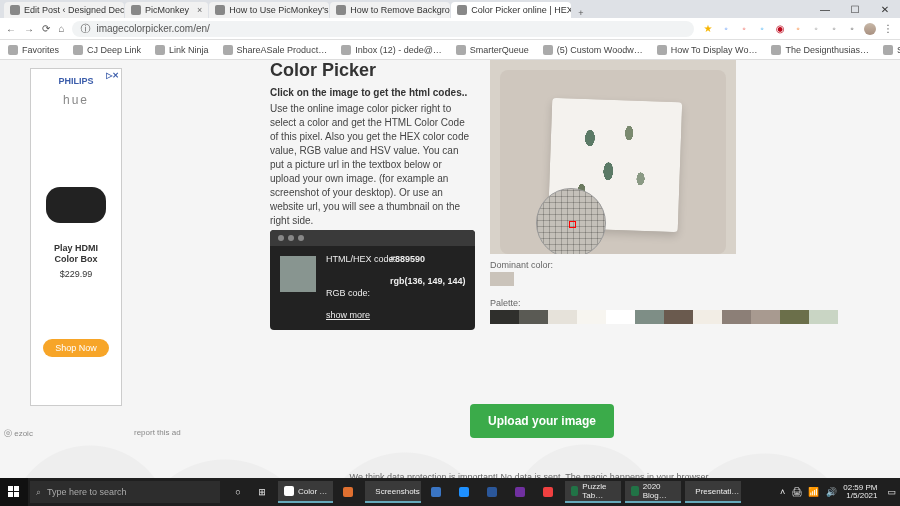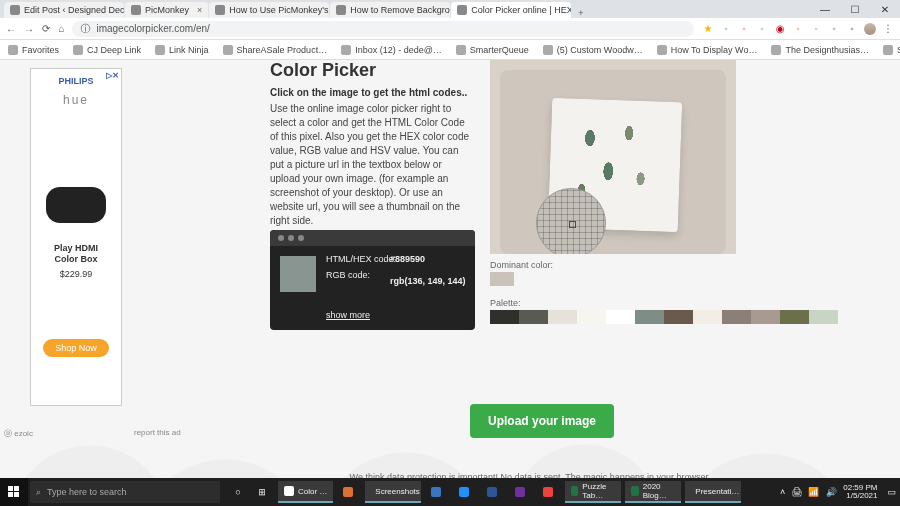--- a/index.html
+++ b/index.html
@@ -228,21 +228,21 @@
 
   <div class="codebox">
     <div class="dots">
         <span></span>
         <span></span>
         <span></span>
       </div>
     <div class="swatch" style="background: rgb(136, 149, 144);"></div>
     <div class="labels">
       <div>HTML/HEX code:</div>
-      <div style="margin-top:4px">RGB code:</div>
+      <div style="margin-top:22px">RGB code:</div>
     </div>
     <div class="vals">
       <div>#889590</div>
       <div style="margin-top:10px">rgb(136, 149, 144)</div>
     </div>
     <div class="more">show more</div>
   </div>
 
   <div class="dominant-lbl">Dominant color:</div>
   <div class="dominant-sw" style="background: rgb(202, 195, 186);"></div>

